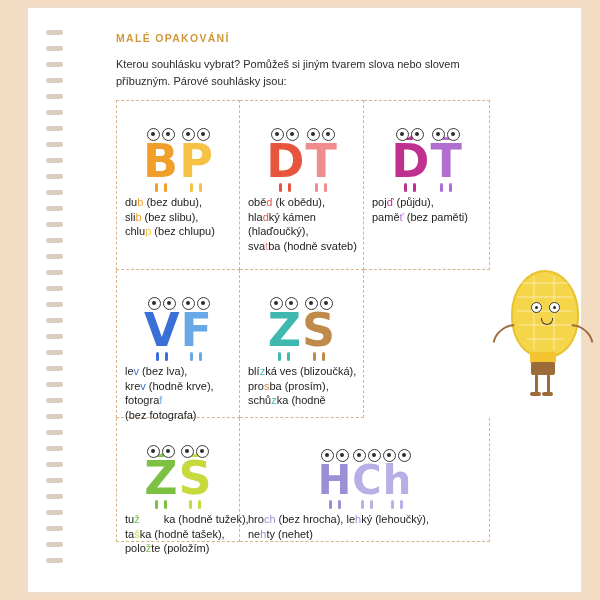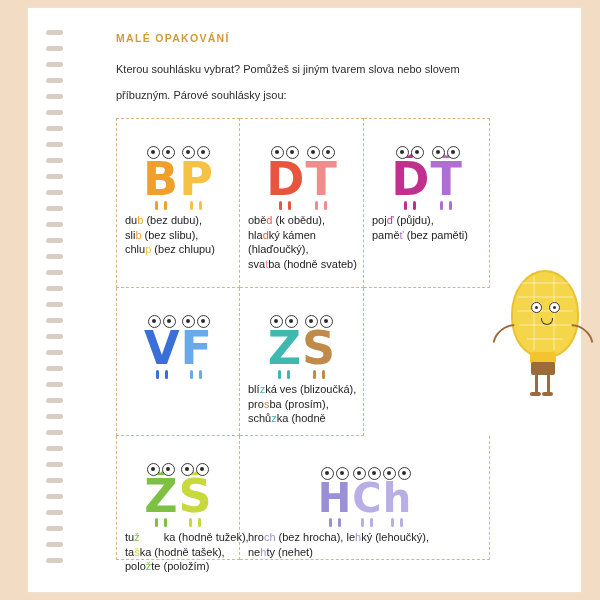--- a/index.html
+++ b/index.html
@@ -38,21 +38,21 @@
   .heading{
     color:#d29a3a;
     font-size:10.5px;
     font-weight:bold;
     letter-spacing:1.3px;
     margin:10px 0 12px 0;
   }
   .intro{
     color:#2b2b2b;
     font-size:11px;
-    line-height:26px;
+    line-height:17px;
     margin-bottom:10px;
     width:382px;
   }
   .grid{
     position:relative;
     width:374px;
   }
   .row{display:flex;}
   .cell{
     box-sizing:border-box;
@@ -293,20 +293,26 @@
                   <span class="leg" style="background:#3a6fd8"></span>
                 </div></div>
               <div class="ltr" style="color: rgb(106, 169, 232);">F<div class="eyes">
                   <span class="eye"></span>
                   <span class="eye"></span>
                 </div><div class="legs">
                   <span class="leg" style="background:#6aa9e8"></span>
                   <span class="leg" style="background:#6aa9e8"></span>
                 </div></div>
             </div>
+            <div class="wtext">
+              <div><span style="color: rgb(34, 34, 34);">le</span><span style="color: rgb(58, 111, 216);">v</span><span style="color: rgb(34, 34, 34);"> (bez lva),</span></div>
+              <div><span style="color: rgb(34, 34, 34);">kre</span><span style="color: rgb(58, 111, 216);">v</span><span style="color: rgb(34, 34, 34);"> (hodně krve),</span></div>
+              <div><span style="color: rgb(34, 34, 34);">fotogra</span><span style="color: rgb(106, 169, 232);">f</span><span style="color: rgb(34, 34, 34);"></span></div>
+              <div><span style="color: rgb(34, 34, 34);">(bez fotografa)</span></div>
+            </div>
           </div>
           <div class="cell" style="width: 124px; height: 148px;">
             <div class="letters">
               <div class="ltr" style="color: rgb(63, 184, 176);">Z<div class="eyes">
                   <span class="eye"></span>
                   <span class="eye"></span>
                 </div><div class="legs">
                   <span class="leg" style="background:#3fb8b0"></span>
                   <span class="leg" style="background:#3fb8b0"></span>
                 </div></div>

